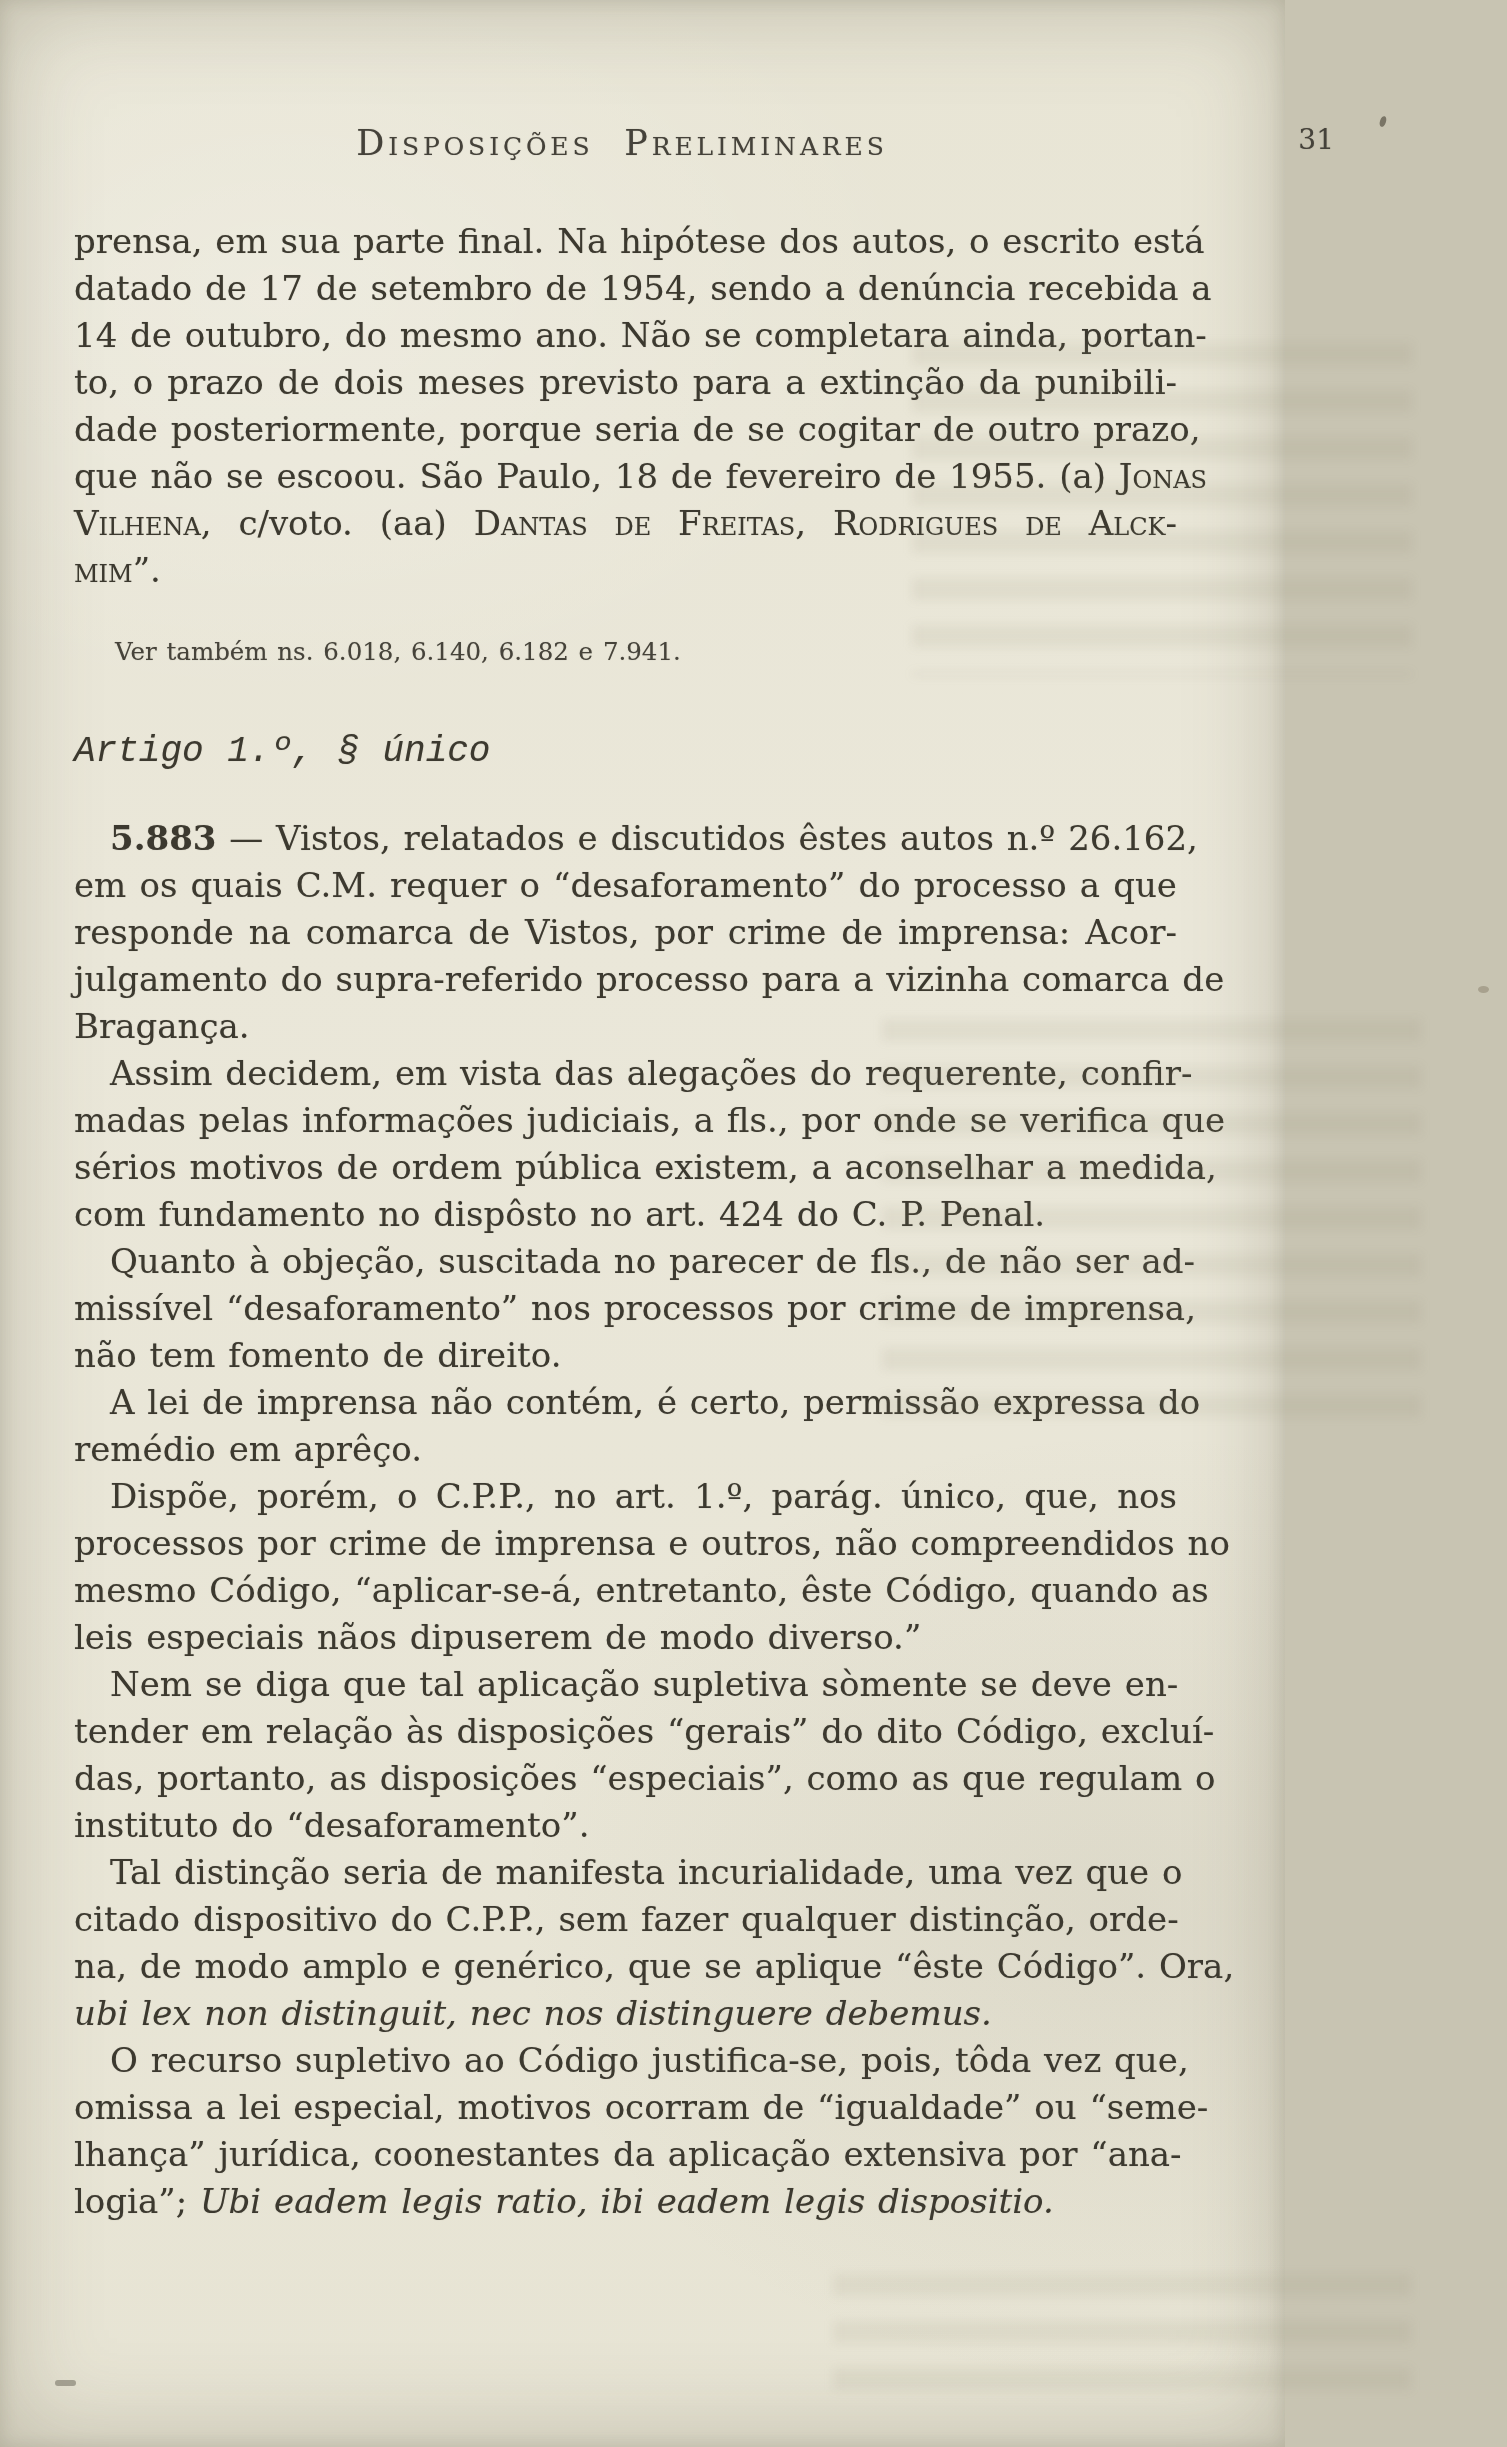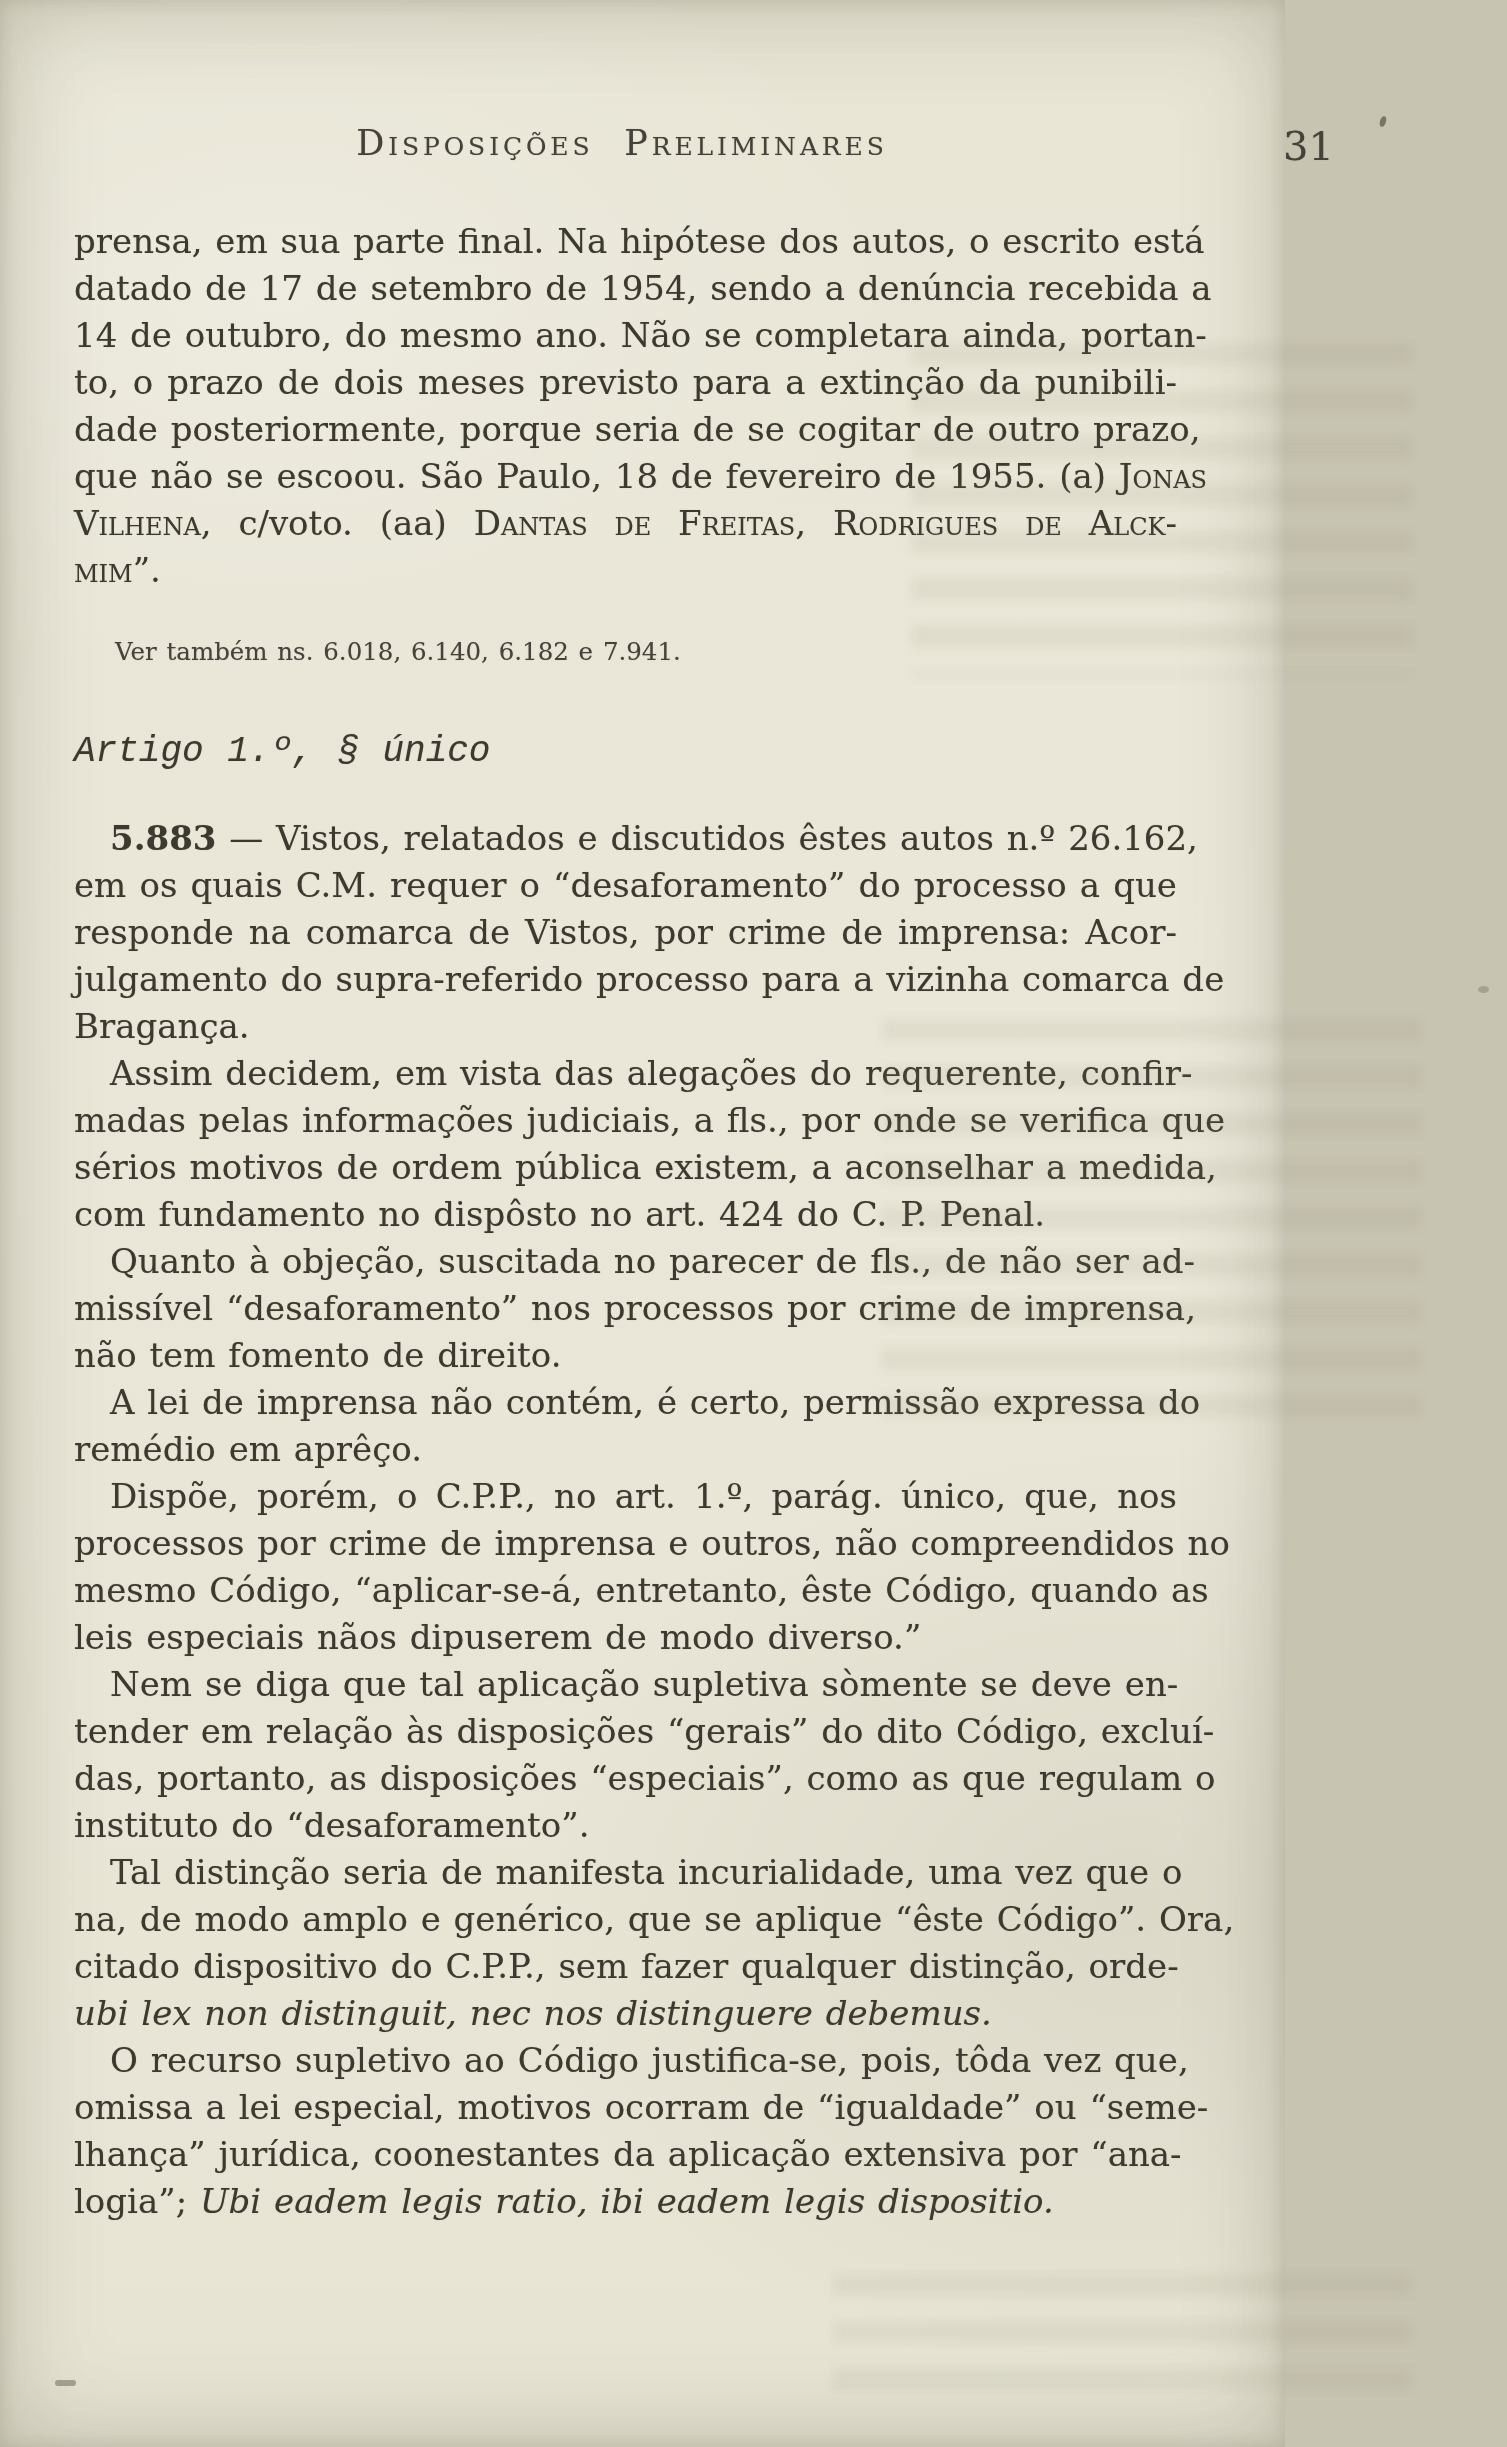--- a/index.html
+++ b/index.html
@@ -28,21 +28,21 @@
   .header-title{
     position:absolute;left:0;right:263px;top:0;
     text-align:center;
     font-variant:small-caps;
     font-size:35px;letter-spacing:3.9px;word-spacing:15.7px;
     color:#45423a;
     text-shadow:0 0 1px rgba(60,56,45,0.35);
   }
   .page-number{
     position:absolute;right:173px;top:0;
-    font-size:40px;color:#45423a;
+    font-size:28px;color:#45423a;
     text-shadow:0 0 1px rgba(60,56,45,0.35);
   }
   
   .page-body{
     position:absolute;top:218px;left:74px;right:108px;
     font-size:34px;
     word-spacing:2px;
     text-shadow:0 0 1px rgba(60,56,45,0.30);
   }
   .block{margin:0;}
@@ -131,22 +131,22 @@
         <div class="line last"><span>leis especiais nãos dipuserem de modo diverso.”</span></div>
       </div>
       <div class="block paragraph">
         <div class="line indent"><span>Nem se diga que tal aplicação supletiva sòmente se deve en-</span></div>
         <div class="line"><span>tender em relação às disposições “gerais” do dito Código, excluí-</span></div>
         <div class="line"><span>das, portanto, as disposições “especiais”, como as que regulam o</span></div>
         <div class="line last"><span>instituto do “desaforamento”.</span></div>
       </div>
       <div class="block paragraph">
         <div class="line indent"><span>Tal distinção seria de manifesta incurialidade, uma vez que o</span></div>
+        <div class="line"><span>citado dispositivo do C.P.P., sem fazer qualquer distinção, orde-</span></div>
         <div class="line"><span>na, de modo amplo e genérico, que se aplique “êste Código”. Ora,</span></div>
-        <div class="line"><span>citado dispositivo do C.P.P., sem fazer qualquer distinção, orde-</span></div>
         <div class="line last"><span class="italic">ubi lex non distinguit, nec nos distinguere debemus.</span></div>
       </div>
       <div class="block paragraph">
         <div class="line indent"><span>O recurso supletivo ao Código justifica-se, pois, tôda vez que,</span></div>
         <div class="line"><span>omissa a lei especial, motivos ocorram de “igualdade” ou “seme-</span></div>
         <div class="line"><span>lhança” jurídica, coonestantes da aplicação extensiva por “ana-</span></div>
         <div class="line last"><span>logia”; </span><span class="italic">Ubi eadem legis ratio, ibi eadem legis dispositio.</span></div>
       </div>
     </div>
 

